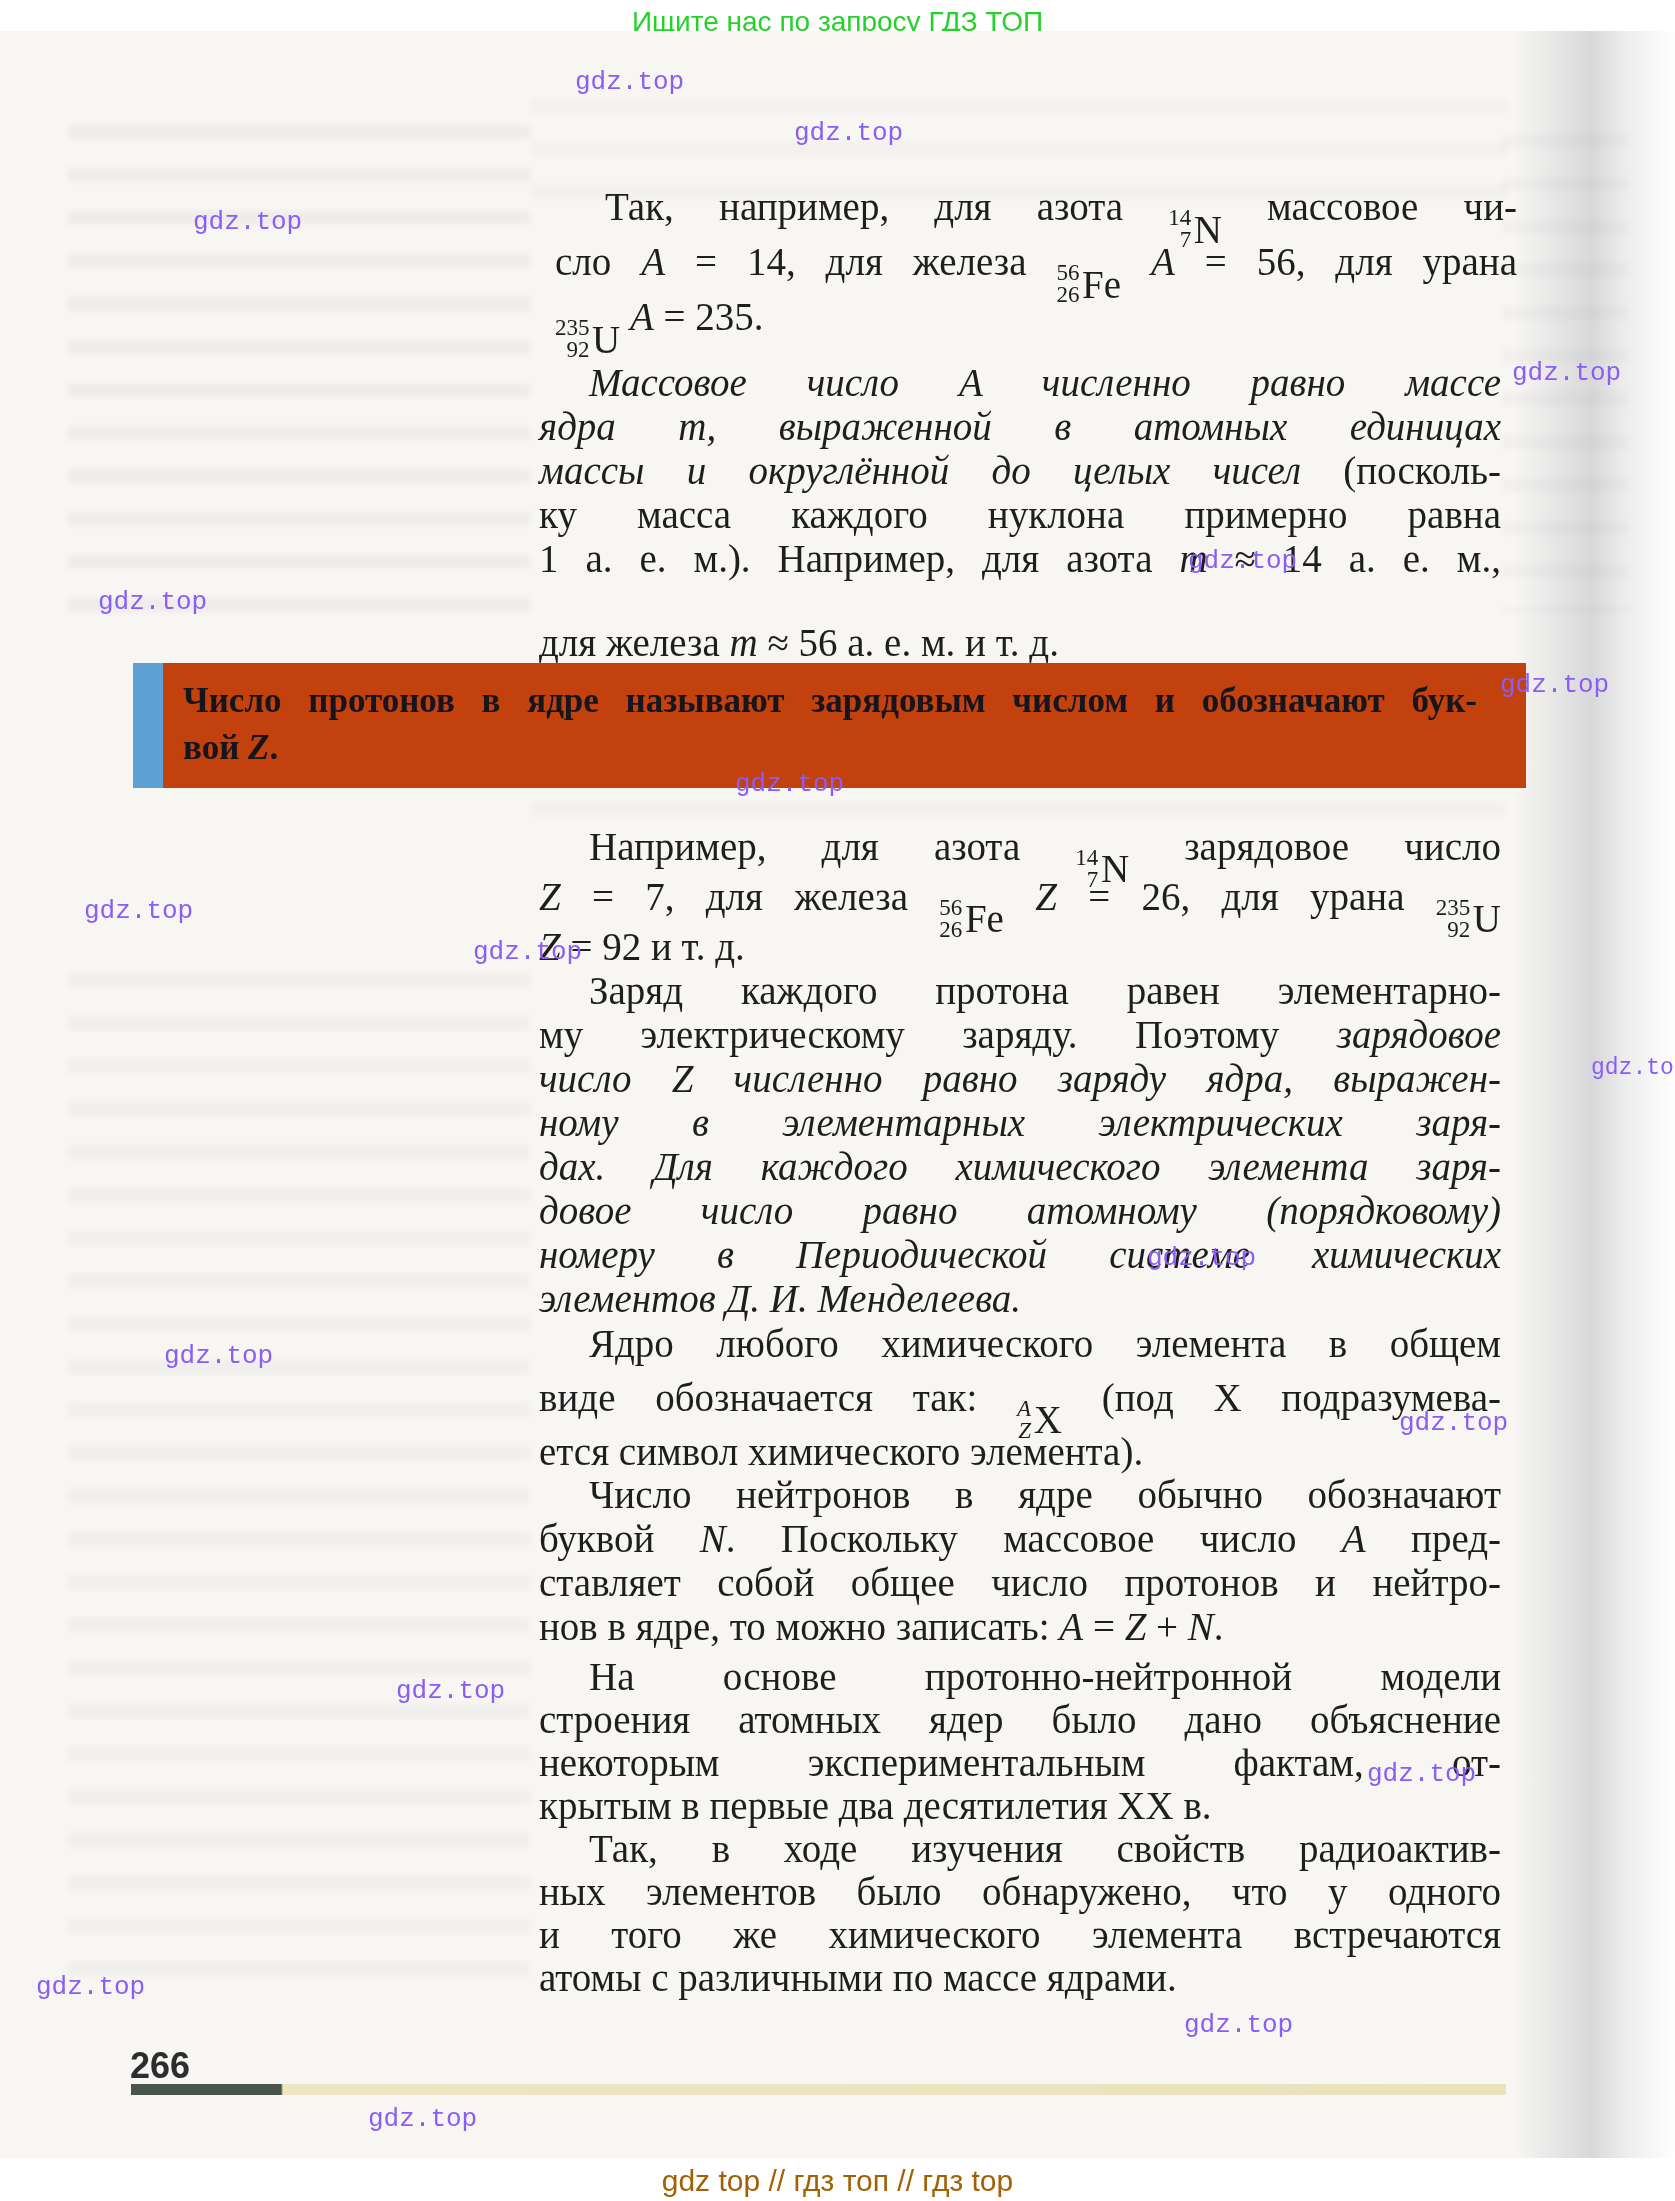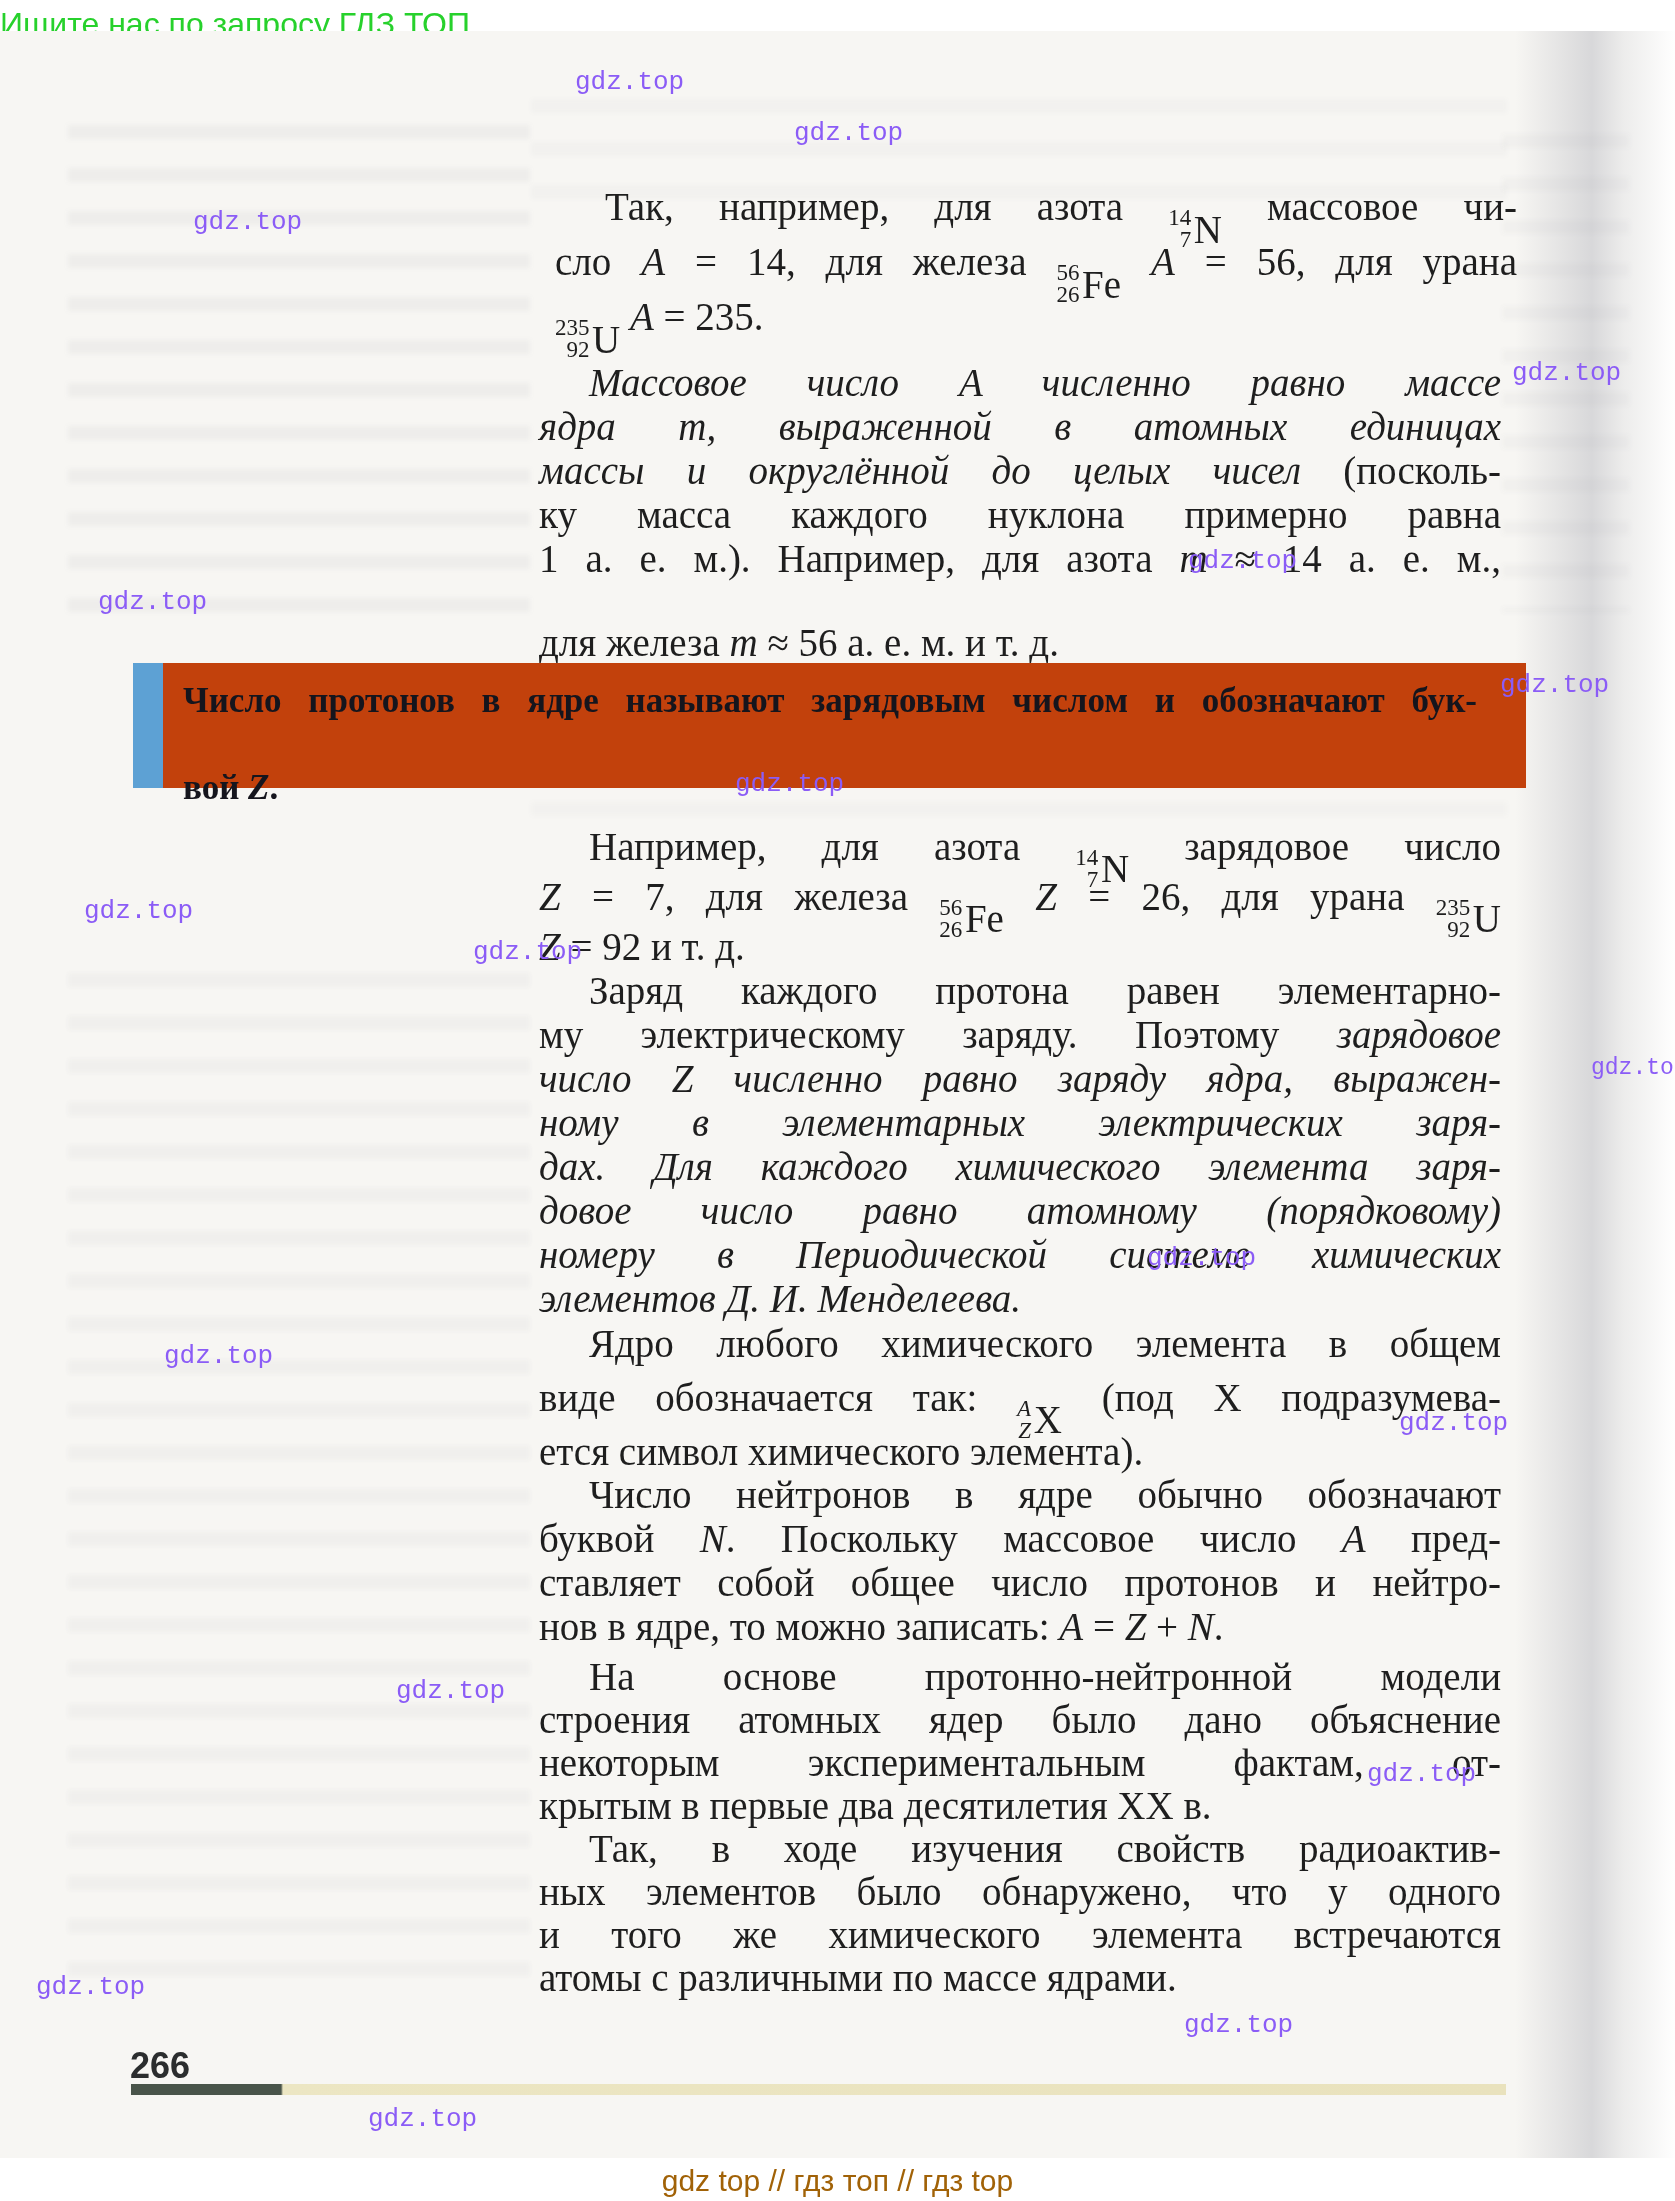--- a/index.html
+++ b/index.html
@@ -1,21 +1,21 @@
 <!DOCTYPE html>
 <html style="font-size:13.7px"><head>
 <meta charset="utf-8">
 <style>
   html,body{margin:0;padding:0;}
   body{width:1675px;height:2202px;background:#ffffff;font-family:"Liberation Serif",serif;}
   #root{position:relative;width:1675px;height:2202px;overflow:hidden;background:#ffffff;}
 
   
-  .promo{position:absolute;top:6px;left:0;width:100%;text-align:left;
-         font-family:"Liberation Sans",sans-serif;font-size:32px;color:#27d12c;}
+  .promo{position:absolute;top:6px;left:0;width:100%;text-align:center;
+         font-family:"Liberation Sans",sans-serif;font-size:28px;color:#27d12c;}
 
   
   .scan{position:absolute;left:0;top:31px;width:1675px;height:2127px;background:#f7f6f3;}
   .gutter{position:absolute;top:0;left:1515px;width:160px;height:100%;
           background:linear-gradient(90deg, rgba(170,172,182,0) 0%, rgba(150,152,164,0.32) 48%,
                      rgba(190,192,202,0.18) 68%, rgba(255,255,255,0.95) 100%);}
   .bleed{position:absolute;background:repeating-linear-gradient(180deg, rgba(90,95,110,0.055) 0 13.7px,
          rgba(0,0,0,0) 13.7px 43px);filter:blur(2.6px);}
 
   
@@ -33,21 +33,21 @@
        line-height:22px;margin-right:2.6px;}
   .nuc.itv .stk{font-style:italic;}
   .sym{font-size:inherit;}
 
   
   .callout{position:absolute;left:133px;top:632px;width:1393px;height:125px;background:#c2410c;}
   .callout .bar{position:absolute;left:0;top:0;width:30px;height:100%;background:#5da1d4;}
   .ctext{position:absolute;left:50px;top:13.7px;width:1294px;font-weight:bold;
          font-size:35px;color:#15151d;}
   .cline{display:block;line-height:47px;text-align:justify;text-align-last:justify;}
-  .cline.last{text-align-last:left;margin-top:40px;}
+  .cline.last{text-align-last:left;}
 
   
   .pagenum{position:absolute;left:130px;top:2014px;font-family:"Liberation Sans",sans-serif;
            font-weight:bold;font-size:36px;color:#2b2d2e;}
   .rule{position:absolute;left:131px;top:2053px;width:1375px;height:11px;
         background:linear-gradient(90deg,#49544a 0px,#49544a 150px,#ece6c3 152px,#e9e2bd 100%);}
 
   
   .wm{position:absolute;font-family:Liberation Mono, monospace;font-size:26px;color:#8b5cf6;}
 

